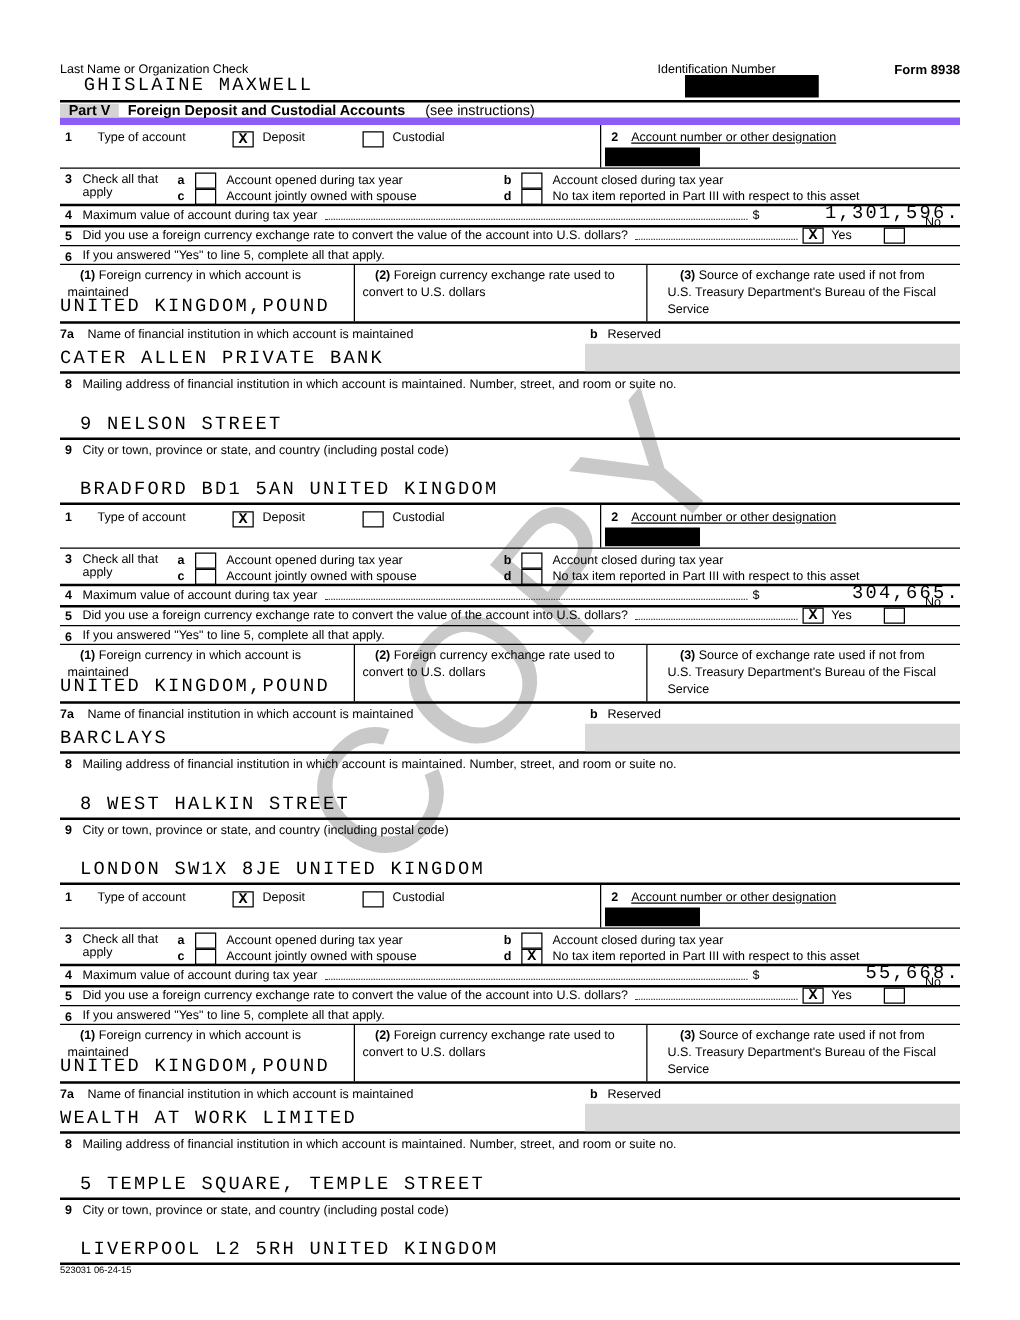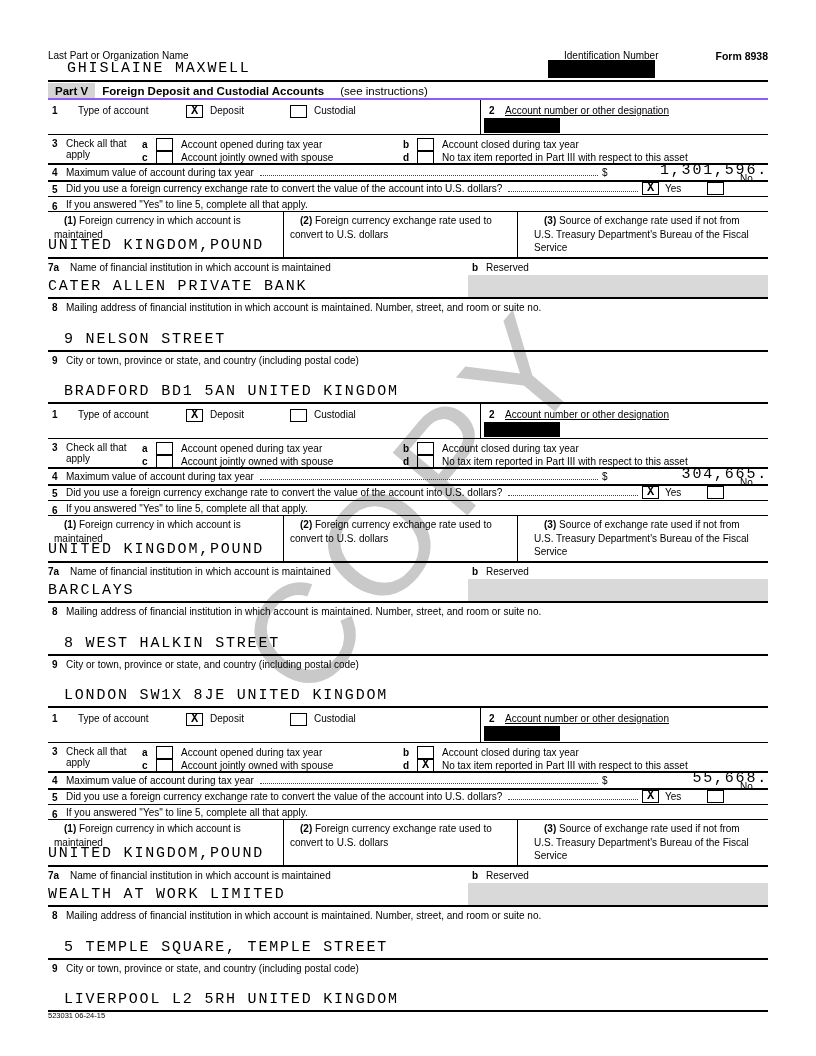--- a/index.html
+++ b/index.html
@@ -11,26 +11,26 @@
   .watermark { position:absolute; left:110px; top:420px; width:610px; text-align:center;
     font-size:142px; letter-spacing:12px; color:#c9c9c9; transform:rotate(-50deg);
     z-index:0; font-family:"Liberation Sans",sans-serif; user-select:none; }
 
   .content { position:absolute; left:48px; top:45px; width:720px; z-index:1; font-size:10px; }
 
   
   .form-header { position:relative; height:37px; border-bottom:2px solid #000; }
   .fh-left-label { position:absolute; left:0; top:5px; }
   .fh-name { position:absolute; left:19px; top:15px; }
-  .fh-id-label { position:absolute; left:516px; top:5px; }
+  .fh-id-label { position:absolute; left:478px; top:5px; }
   .fh-id-box { position:absolute; left:500px; top:15px; width:107px; height:18px; background:#000; }
   .fh-form { position:absolute; right:0; top:5px; font-weight:bold; font-size:10.5px; }
 
   
-  .part-bar { display:flex; align-items:stretch; height:17px; border-bottom:2px solid #8b5cf6;
+  .part-bar { display:flex; align-items:stretch; height:17px; border-bottom:6px solid #8b5cf6;
     margin-top:1px; font-size:11.5px; }
   .part-label { background:#d4d4d4; font-weight:bold; padding:0 7px; display:flex; align-items:center; }
   .part-title { font-weight:bold; margin-left:7px; display:flex; align-items:center; }
   .part-sub { margin-left:16px; display:flex; align-items:center; }
 
   
   .num  { font-weight:bold; width:18px; padding-left:4px; flex-shrink:0; }
   .val  { font-family:"Liberation Mono","DejaVu Sans Mono",monospace; font-size:15px;
           letter-spacing:1.8px; white-space:nowrap; }
   .cb   { display:inline-block; width:17px; height:13px; border:1.5px solid #000;
@@ -112,21 +112,21 @@
 </head>
 <body>
 
 <div class="page">
 
   <div class="watermark">COPY</div>
 
   <div class="content">
 
     <div class="form-header">
-      <div class="fh-left-label">Last Part or Organization Name</div>
+      <div class="fh-left-label">Last Name or Organization Check</div>
       <div class="fh-name val">GHISLAINE MAXWELL</div>
       <div class="fh-id-label">Identification Number</div>
       <div class="fh-id-box"></div>
       <div class="fh-form">Form 8938</div>
     </div>
 
     <div class="part-bar">
       <div class="part-label">Part V</div>
       <div class="part-title">Foreign Deposit and Custodial Accounts</div>
       <div class="part-sub">(see instructions)</div>

